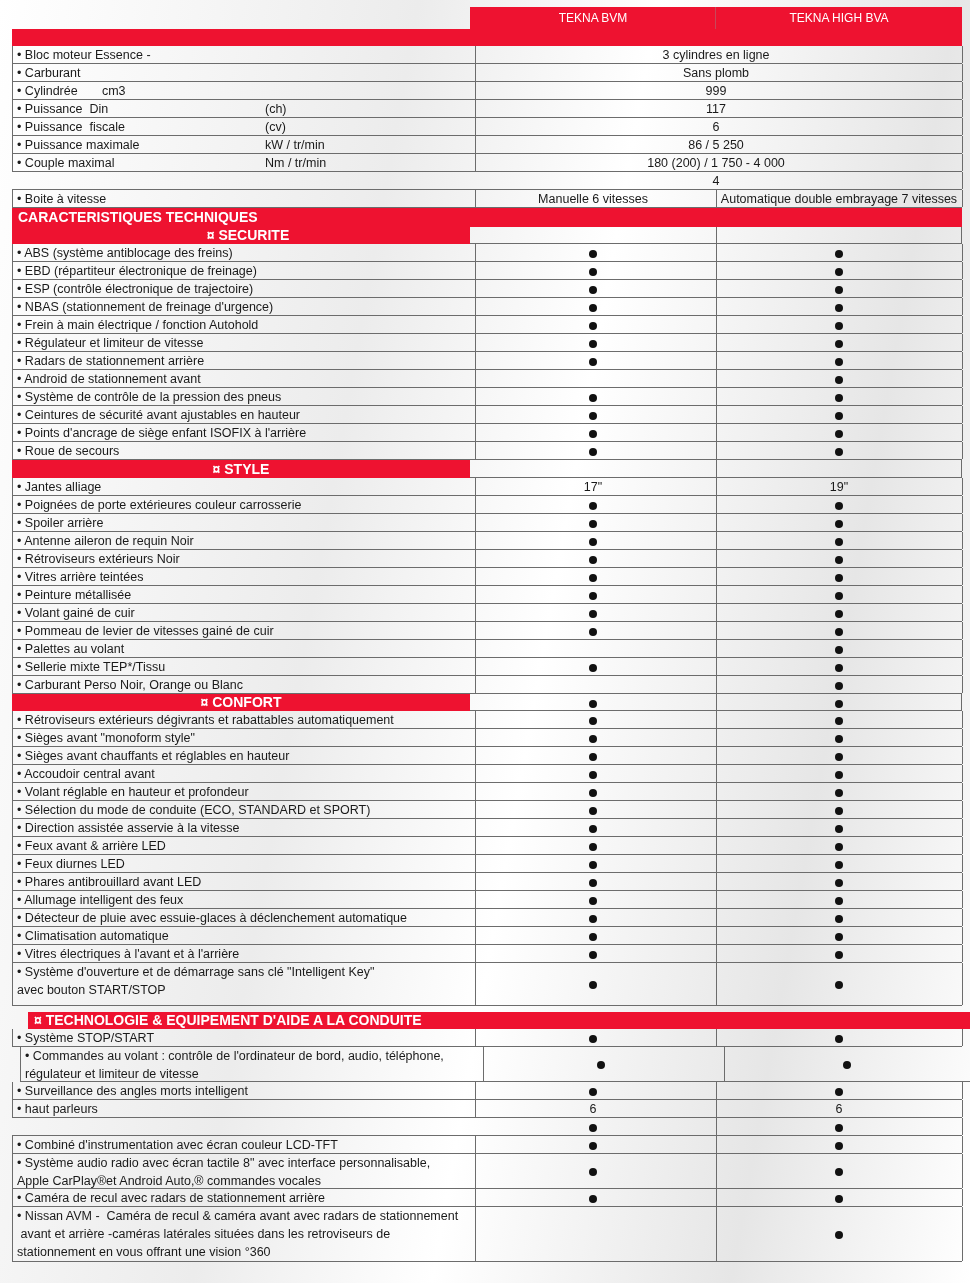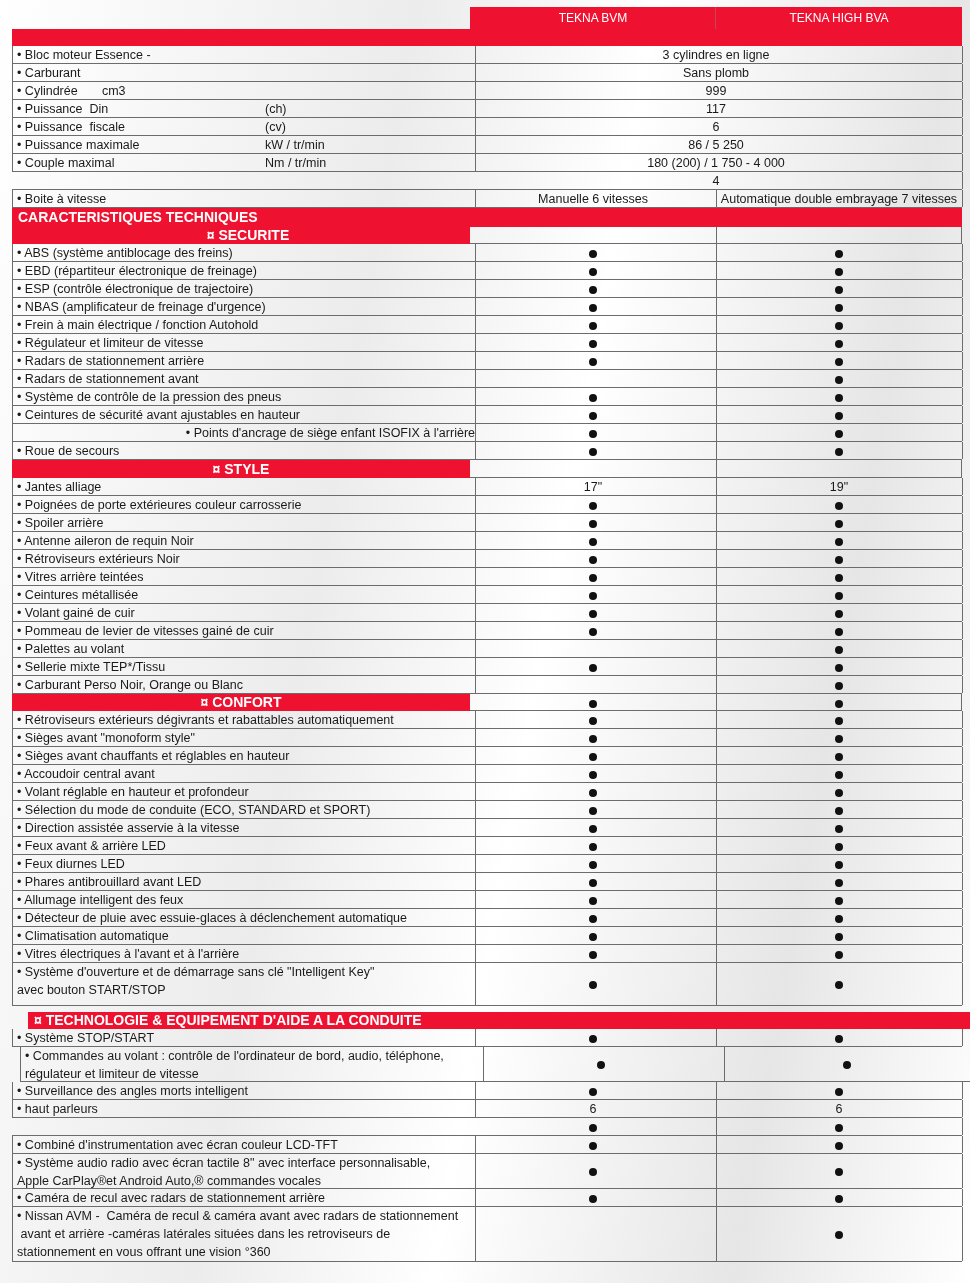--- a/index.html
+++ b/index.html
@@ -90,55 +90,55 @@
       <div class="lbl">• EBD (répartiteur électronique de freinage)</div>
       <div class="c1" style=""><span class="dot"></span></div>
       <div class="c2" style=""><span class="dot"></span></div>
     </div>
     <div style="top:280px;height:18px;" class="row">
       <div class="lbl">• ESP (contrôle électronique de trajectoire)</div>
       <div class="c1" style=""><span class="dot"></span></div>
       <div class="c2" style=""><span class="dot"></span></div>
     </div>
     <div style="top:298px;height:18px;" class="row">
-      <div class="lbl">• NBAS (amplificateur de freinage d'urgence)</div>
+      <div class="lbl">• NBAS (stationnement de freinage d'urgence)</div>
       <div class="c1" style=""><span class="dot"></span></div>
       <div class="c2" style=""><span class="dot"></span></div>
     </div>
     <div style="top:316px;height:18px;" class="row">
       <div class="lbl">• Frein à main électrique / fonction Autohold</div>
       <div class="c1" style=""><span class="dot"></span></div>
       <div class="c2" style=""><span class="dot"></span></div>
     </div>
     <div style="top:334px;height:18px;" class="row">
       <div class="lbl">• Régulateur et limiteur de vitesse</div>
       <div class="c1" style=""><span class="dot"></span></div>
       <div class="c2" style=""><span class="dot"></span></div>
     </div>
     <div style="top:352px;height:18px;" class="row">
       <div class="lbl">• Radars de stationnement arrière</div>
       <div class="c1" style=""><span class="dot"></span></div>
       <div class="c2" style=""><span class="dot"></span></div>
     </div>
     <div style="top:370px;height:18px;" class="row">
-      <div class="lbl">• Radars de stationnement avant</div>
+      <div class="lbl">• Android de stationnement avant</div>
       <div class="c1" style=""></div>
       <div class="c2" style=""><span class="dot"></span></div>
     </div>
     <div style="top:388px;height:18px;" class="row">
       <div class="lbl">• Système de contrôle de la pression des pneus</div>
       <div class="c1" style=""><span class="dot"></span></div>
       <div class="c2" style=""><span class="dot"></span></div>
     </div>
     <div style="top:406px;height:18px;" class="row">
       <div class="lbl">• Ceintures de sécurité avant ajustables en hauteur</div>
       <div class="c1" style=""><span class="dot"></span></div>
       <div class="c2" style=""><span class="dot"></span></div>
     </div>
-    <div style="top:424px;height:18px;text-align:right;" class="row">
+    <div style="top:424px;height:18px;" class="row">
       <div class="lbl">• Points d'ancrage de siège enfant ISOFIX à l'arrière</div>
       <div class="c1" style=""><span class="dot"></span></div>
       <div class="c2" style=""><span class="dot"></span></div>
     </div>
     <div style="top:442px;height:18px;" class="row">
       <div class="lbl">• Roue de secours</div>
       <div class="c1" style=""><span class="dot"></span></div>
       <div class="c2" style=""><span class="dot"></span></div>
     </div>
     <div style="position:absolute;left:12px;top:460px;width:950px;height:18px;">
@@ -172,21 +172,21 @@
       <div class="lbl">• Rétroviseurs extérieurs Noir</div>
       <div class="c1" style=""><span class="dot"></span></div>
       <div class="c2" style=""><span class="dot"></span></div>
     </div>
     <div style="top:568px;height:18px;" class="row">
       <div class="lbl">• Vitres arrière teintées</div>
       <div class="c1" style=""><span class="dot"></span></div>
       <div class="c2" style=""><span class="dot"></span></div>
     </div>
     <div style="top:586px;height:18px;" class="row">
-      <div class="lbl">• Ceintures métallisée</div>
+      <div class="lbl">• Peinture métallisée</div>
       <div class="c1" style=""><span class="dot"></span></div>
       <div class="c2" style=""><span class="dot"></span></div>
     </div>
     <div style="top:604px;height:18px;" class="row">
       <div class="lbl">• Volant gainé de cuir</div>
       <div class="c1" style=""><span class="dot"></span></div>
       <div class="c2" style=""><span class="dot"></span></div>
     </div>
     <div style="top:622px;height:18px;" class="row">
       <div class="lbl">• Pommeau de levier de vitesses gainé de cuir</div>

